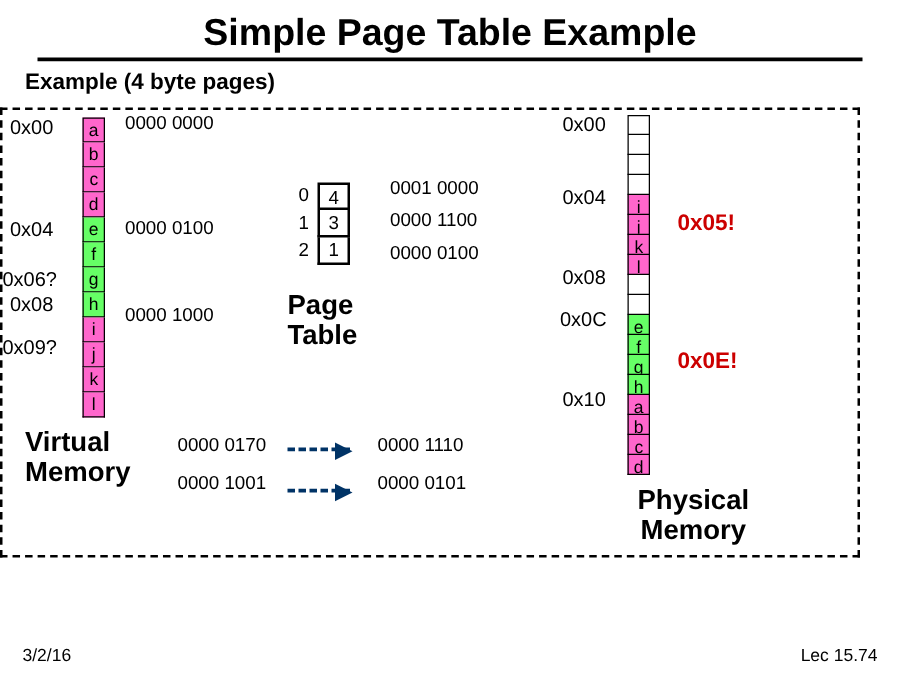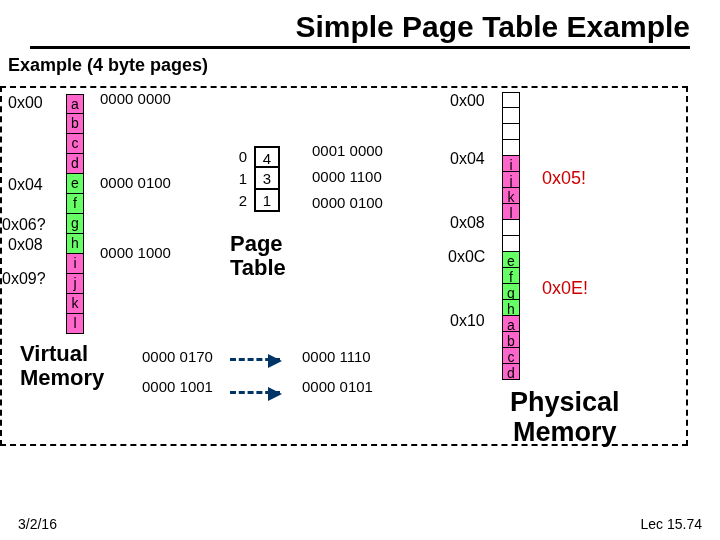--- a/index.html
+++ b/index.html
@@ -7,31 +7,31 @@
     margin: 0;
     padding: 0;
     font-family: Arial, Helvetica, sans-serif;
     width: 720px;
     height: 540px;
     background: #fff;
     position: relative;
     font-size: 14px;
   }
   .title {
-    text-align: right;
+    text-align: center;
     font-size: 30px;
     font-weight: bold;
     padding: 10px 0 2px 0;
     border-bottom: 3px solid #000;
     margin: 0 30px;
   }
   .subtitle {
     font-size: 18px;
     font-weight: bold;
-    padding: 6px 0 4px 8px;
+    padding: 6px 0 4px 20px;
   }
   .diagram {
     position: absolute;
     left: 0;
     top: 86px;
     width: 688px;
     height: 360px;
     border: 2px dashed #000;
   }
   .abs { position: absolute; }
@@ -77,22 +77,22 @@
   }
   .footer {
     position: absolute;
     bottom: 8px;
     left: 0; right: 0;
     display: flex;
     justify-content: space-between;
     font-size: 14px;
     padding: 0 18px;
   }
-  .red { color: #cc0000; font-weight: normal; font-size: 18px;}
-  .plabel { font-size: 27px; font-weight: bold; text-align: center; line-height:1.1;}
+  .red { color: #cc0000; font-weight: bold; font-size: 18px;}
+  .plabel { font-size: 22px; font-weight: bold; text-align: center; line-height:1.1;}
 </style>
 </head>
 <body>
 
 <div class="title">Simple Page Table Example</div>
 <div class="subtitle">Example (4 byte pages)</div>
 
 <div class="diagram">
 
   <div class="abs lbl" style="left:6px; top:6px">0x00</div>

